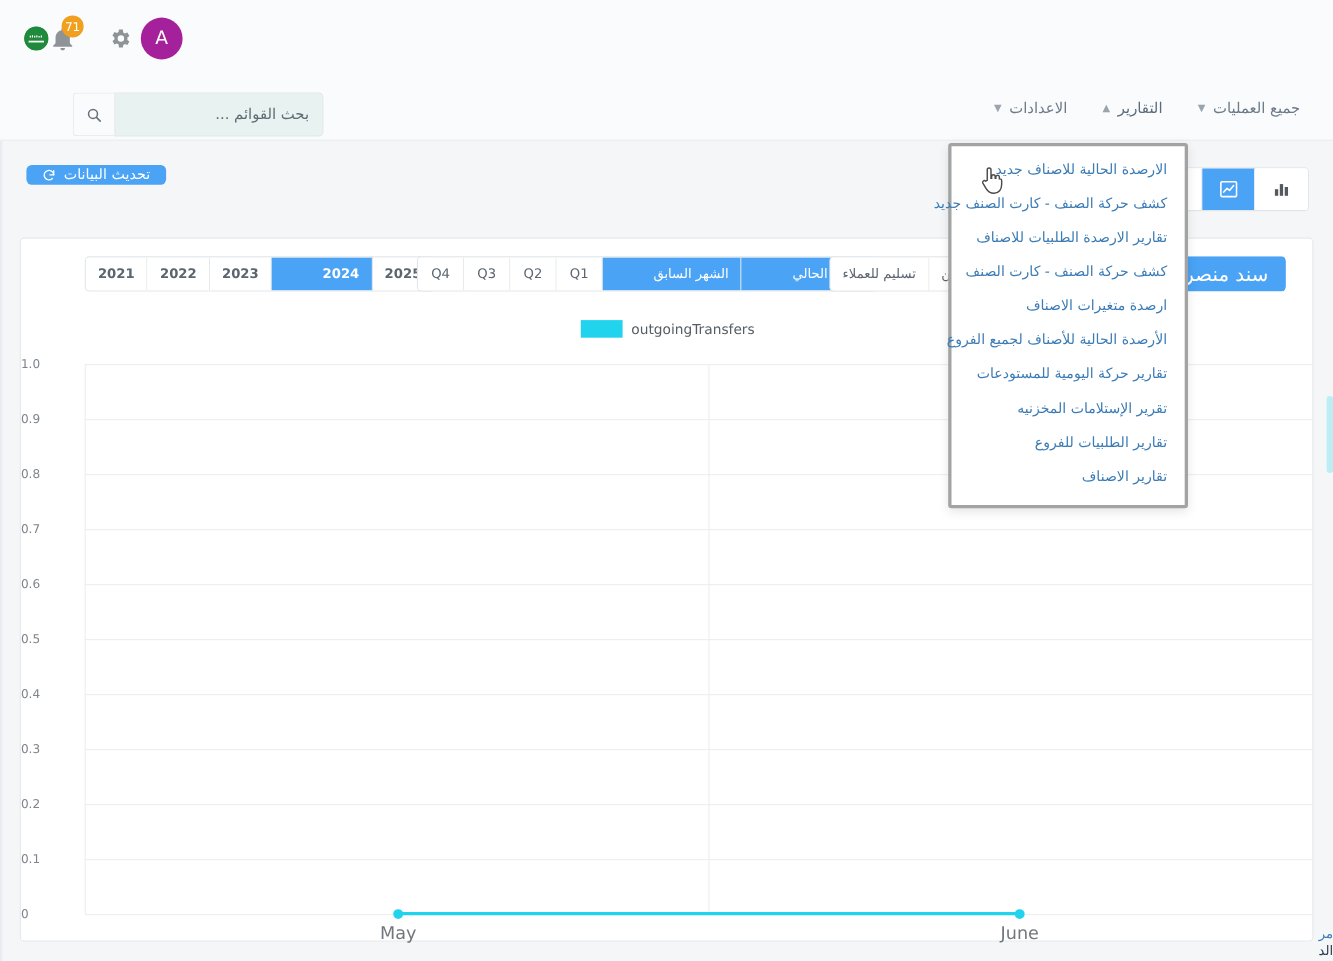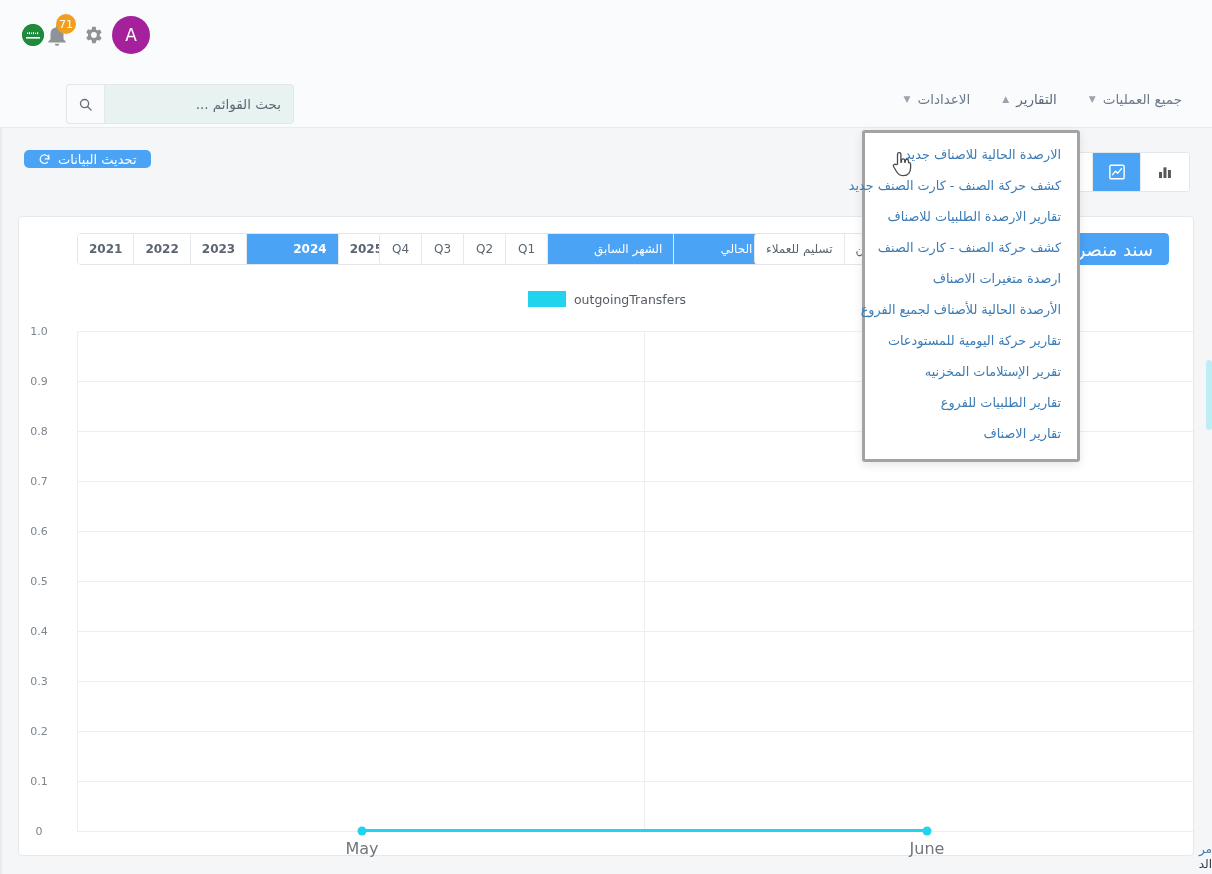--- a/index.html
+++ b/index.html
@@ -49,21 +49,21 @@
     position: absolute; left: 0; top: 0; height: 70px;
     display: flex; align-items: center; gap: 0px; padding-left: 22px;
   }
   .avatar {
     width: 38px; height: 38px; border-radius: 50%;
     background: #a5219c; color: #fff;
     display: flex; align-items: center; justify-content: center;
     font-size: 17px; margin-right: 16px;
   }
   .icon-gear { width: 22px; height: 22px; margin-right: 8px; }
-  .bell-wrap { position: relative; width: 26px; height: 26px; margin-right: 12px; }
+  .bell-wrap { position: relative; width: 26px; height: 26px; margin-right: 28px; }
   .badge {
     position: absolute; top: -8px; right: -6px;
     background: #f0a01e; color: #fff; border-radius: 50%;
     min-width: 20px; height: 20px; font-size: 11px;
     display: flex; align-items: center; justify-content: center;
     padding: 0 3px; z-index: 3;
   }
   .flag-circle {
     width: 22px; height: 22px; border-radius: 50%;
     background: #1f8a3b; display:flex; align-items:center; justify-content:center;
@@ -185,21 +185,21 @@
     direction: ltr;
   }
   .legend-swatch { width: 38px; height: 16px; background: #22d3ee; }
   .legend-label { font-size: 12.5px; color: #555c63; }
 
   .axes {
     position: absolute; top: 46px; left: 0;
     width: 1176px; height: 535px;
   }
   .ytick {
-    position: absolute; left: 0; width: 40px; text-align: center;
+    position: absolute; left: 0; width: 40px; text-align: left;
     font-size: 11px; color: #7e858c; transform: translateY(-50%);
   }
   .gridline-h {
     position: absolute; left: 58px; width: 1118px; height: 1px;
     background: #eceef0;
   }
   .gridline-v {
     position: absolute; top: 0; width: 1px; background: #eceef0;
   }
   .xtick {

